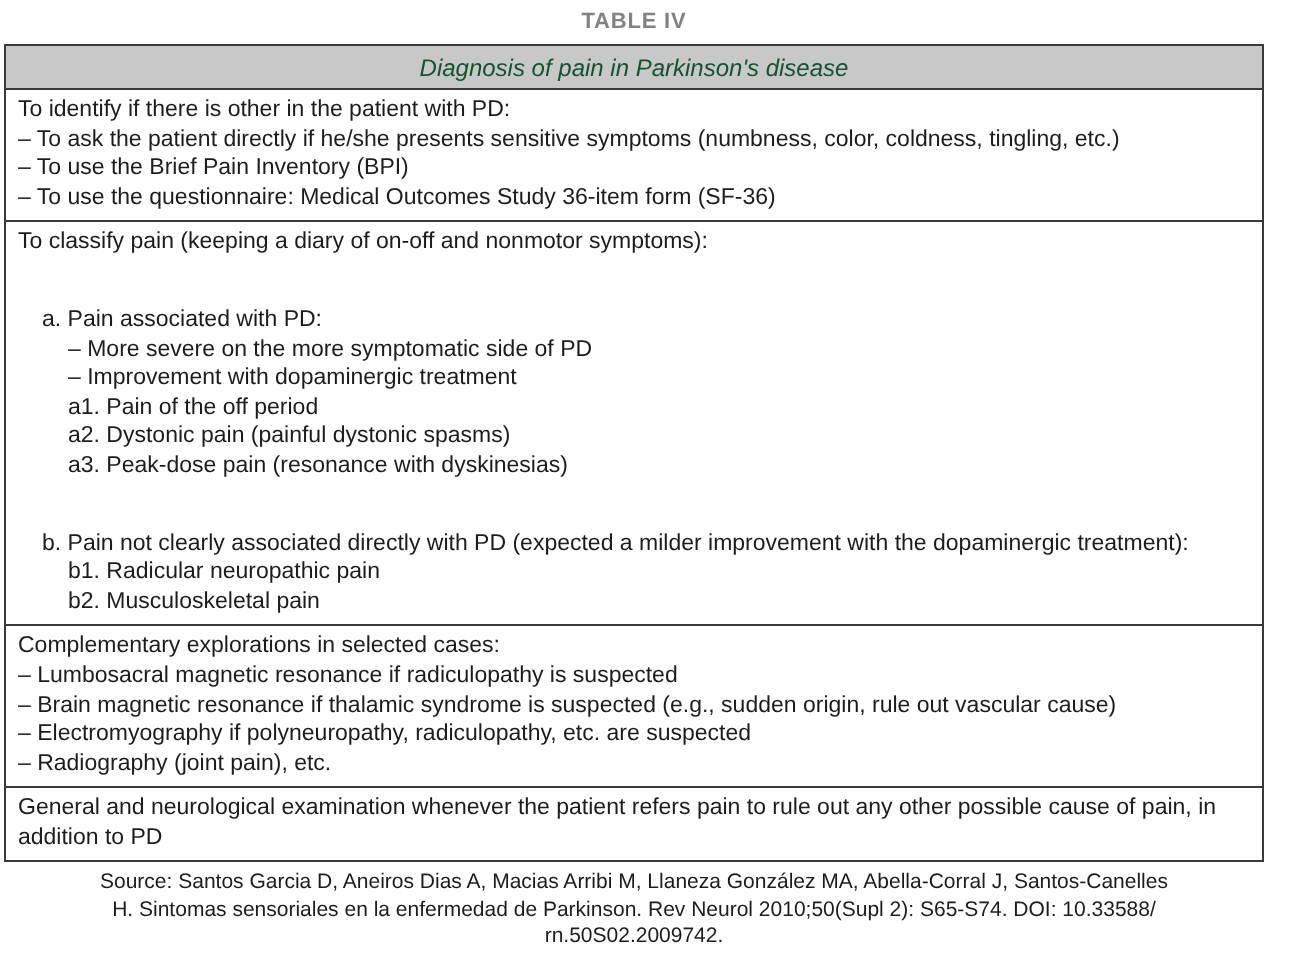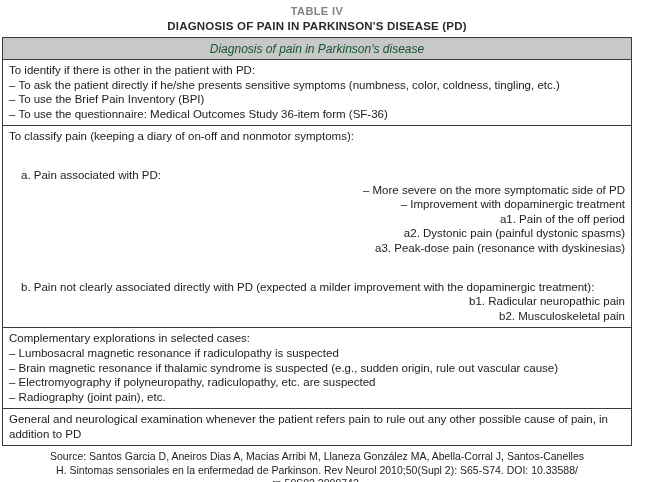--- a/index.html
+++ b/index.html
@@ -51,42 +51,41 @@
     border-bottom:1.5px solid var(--border);
   }
   .row:last-child{border-bottom:none;}
   .line{
     font-size:11.5px;
     line-height:14.6px;
     white-space:normal;
   }
   .i0{padding-left:0;}
   .i1{padding-left:12px;}
-  .i2{padding-left:25px;text-align:right;}
+  .i2{padding-left:25px;}
   .hang.i0{padding-left:13px;text-indent:-13px;}
   .hang.i1{padding-left:25px;text-indent:-13px;margin-top:24px;}
   .hang.i2{padding-left:38px;text-indent:-13px;}
 
   
   .source{
     margin:4px 2px 0 2px;
     font-size:10.5px;
     line-height:13.5px;
     color:#1c1c1c;
     text-align:center;
   }
 </style>
 </head>
 <body>
 
 <div class="page">
 
   <div class="caption">
     <div class="tnum">TABLE IV</div>
-    <div class="ttitle">DIAGNOSIS OF PAIN IN PARKINSON'S DISEASE (PD)</div>
   </div>
 
   <div class="table">
     <div class="thead">Diagnosis of pain in Parkinson's disease</div>
     <div id="sections">
         <div class="row">
           <div class="line i0">To identify if there is other in the patient with PD:</div>
           <div class="line i0 hang">– To ask the patient directly if he/she presents sensitive symptoms (numbness, color, coldness, tingling, etc.)</div>
           <div class="line i0 hang">– To use the Brief Pain Inventory (BPI)</div>
           <div class="line i0 hang">– To use the questionnaire: Medical Outcomes Study 36-item form (SF-36)</div>

